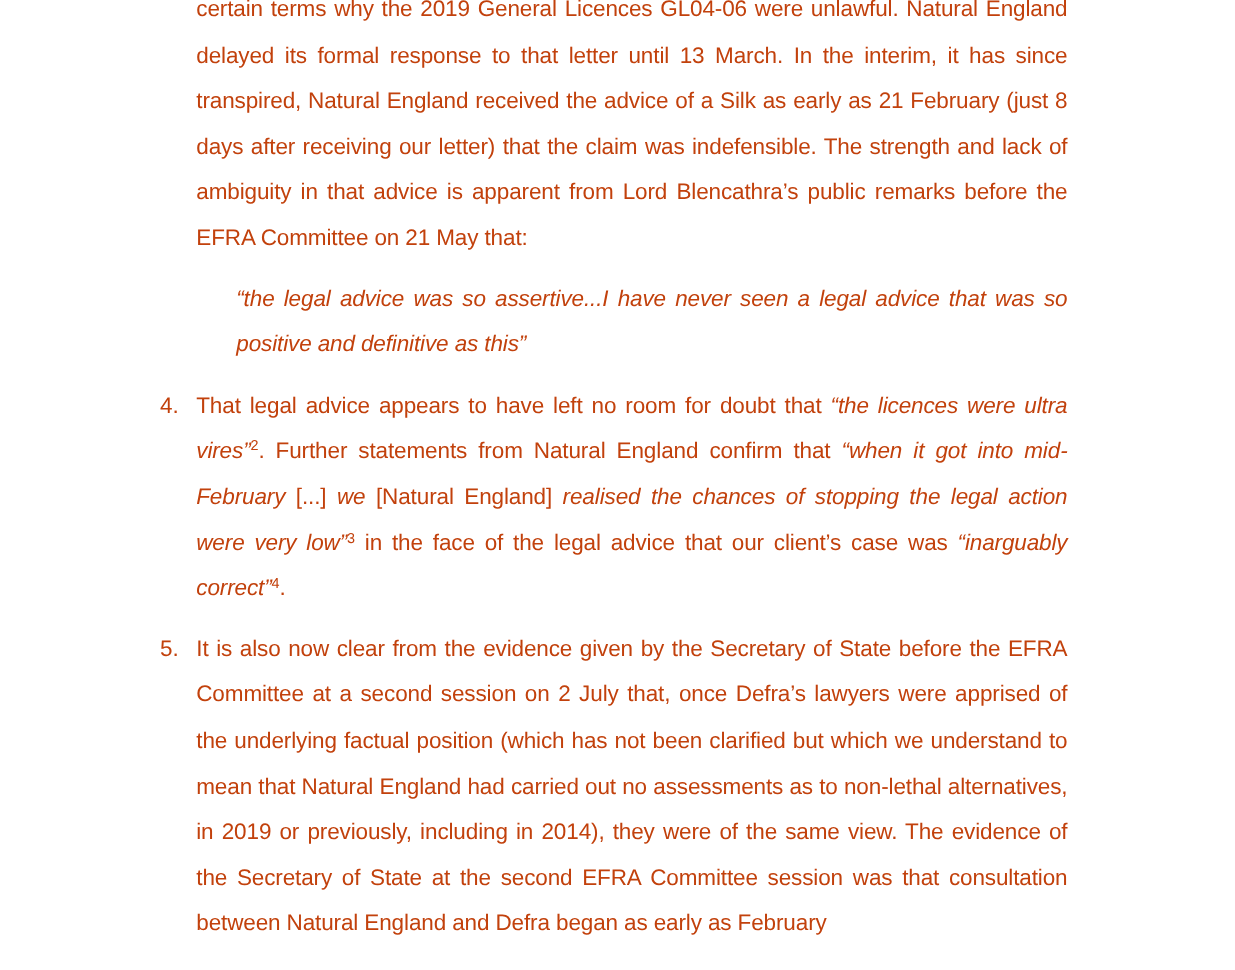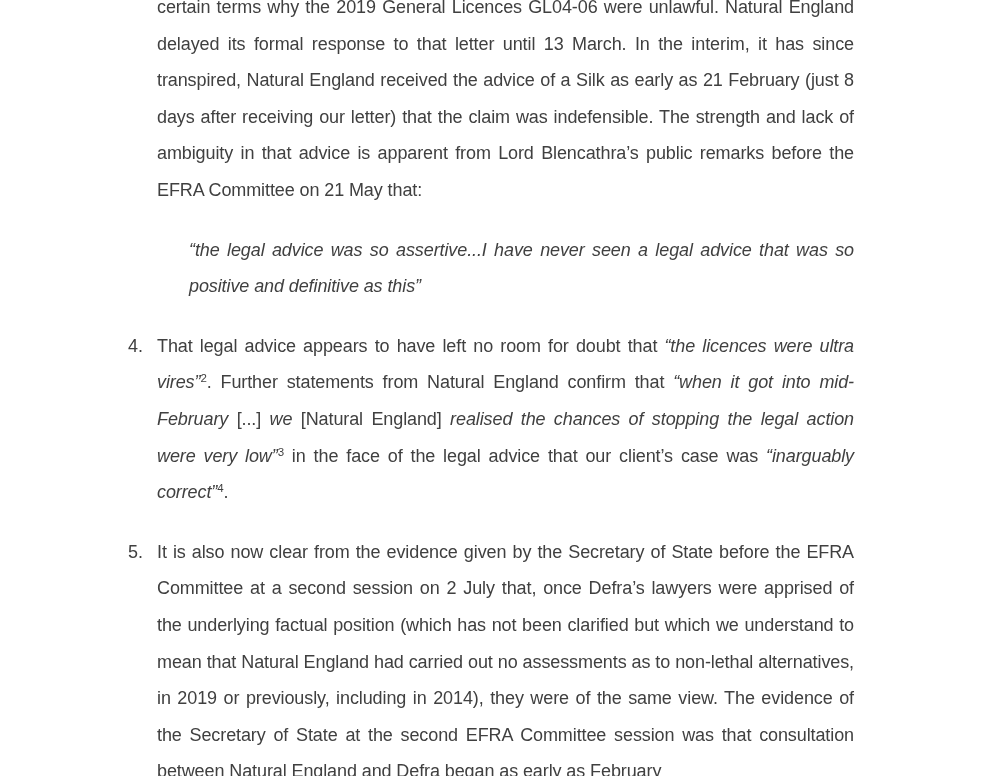--- a/index.html
+++ b/index.html
@@ -9,35 +9,35 @@
     height: 776px;
     background: #ffffff;
     overflow: hidden;
   }
   .page {
     position: relative;
     width: 799px;
     height: 776px;
     background: #ffffff;
     font-family: "Liberation Sans", sans-serif;
-    color: #404040;
+    color: #c2410c;
   }
   .content {
     position: absolute;
     left: 157px;
     top: -11px;
     width: 697px;
   }
   .para {
     font-size: 18px;
     line-height: 36.6px;
     text-align: justify;
     letter-spacing: -0.1px;
   }
-  .para + .para { margin-top: 23px; }
+  .para + .para { margin-top: 12px; }
   .para.quote { margin-left: 32px; }
   .para.numbered { position: relative; }
   .num {
     position: absolute;
     left: -29px;
     top: 0;
     font-style: normal;
   }
   .para i { font-style: italic; }
   .para sup {

